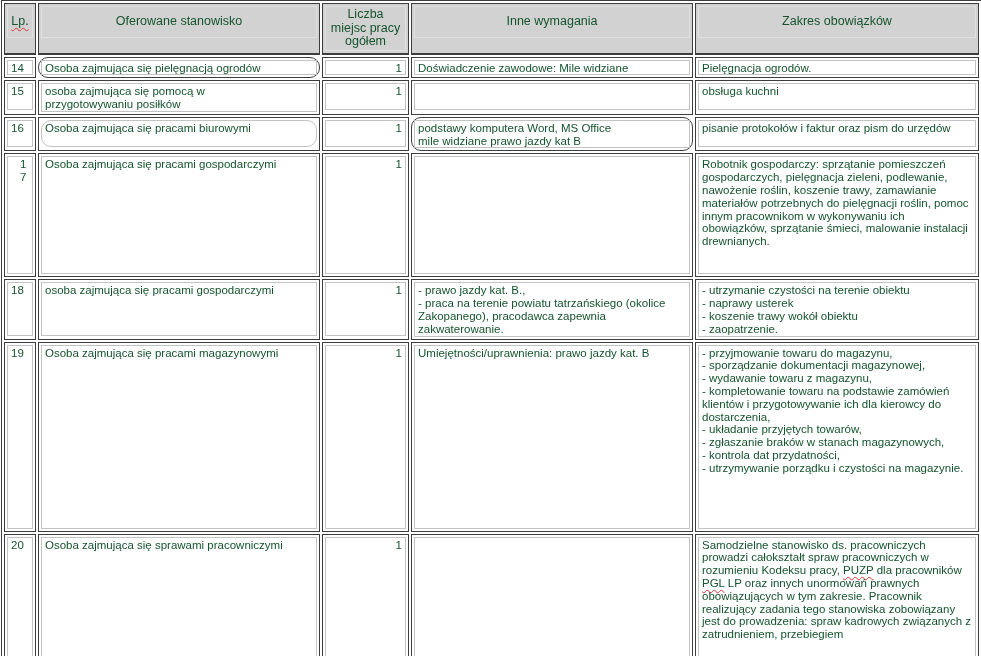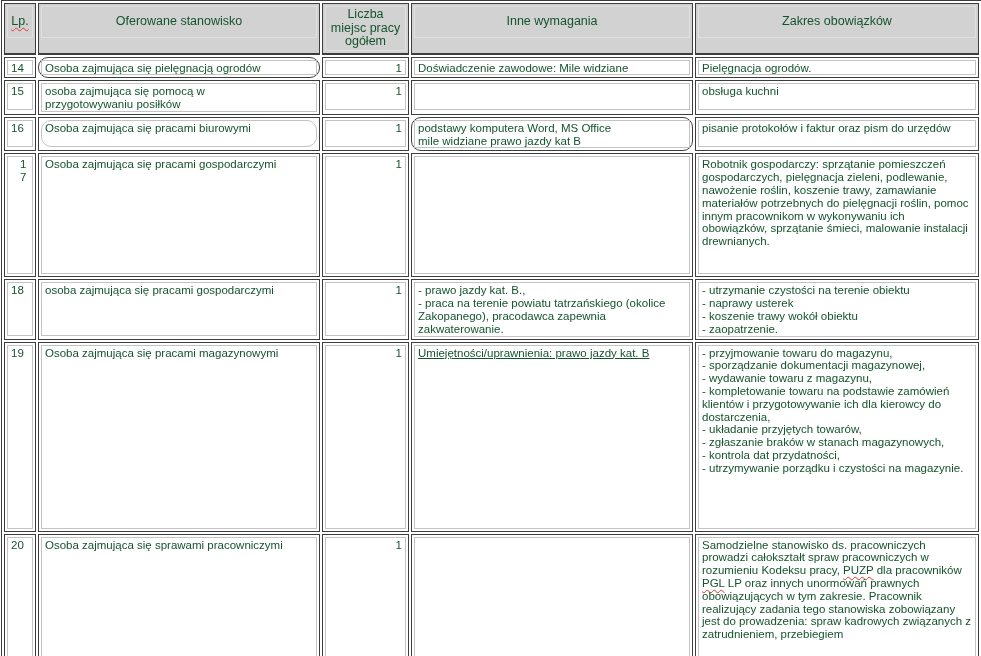--- a/index.html
+++ b/index.html
@@ -217,21 +217,21 @@
     <td class="c-st" style="height: 190px;">
       <div class="box" style="min-height: 184px;">
               <span class="txt">Osoba zajmująca się pracami magazynowymi</span>
             </div>
     </td>
     <td class="c-li num" style="height: 190px;">
       <div class="box num" style="min-height: 184px;">
               <span class="txt">1</span>
             </div>
     </td>
-    <td class="c-wy" style="height: 190px; text-decoration: underline;">
+    <td class="c-wy" style="height: 190px;">
       <div class="box" style="min-height: 184px;">
               <span class="txt">Umiejętności/uprawnienia: prawo jazdy kat. B</span>
             </div>
     </td>
     <td class="c-ob" style="height: 190px;">
       <div class="box" style="min-height: 184px;">
               <span class="txt">- przyjmowanie towaru do magazynu,
 - sporządzanie dokumentacji magazynowej,
 - wydawanie towaru z magazynu,
 - kompletowanie towaru na podstawie zamówień klientów i przygotowywanie ich dla kierowcy do dostarczenia,

